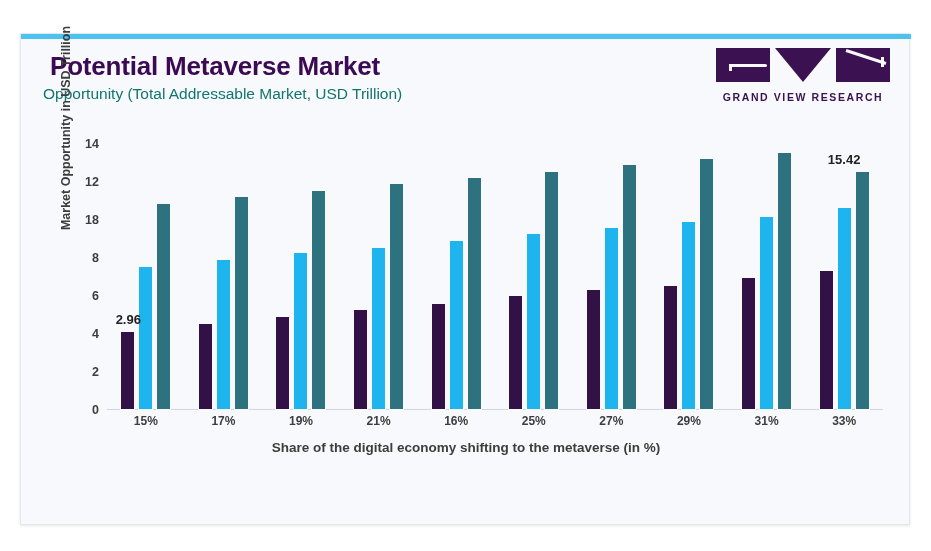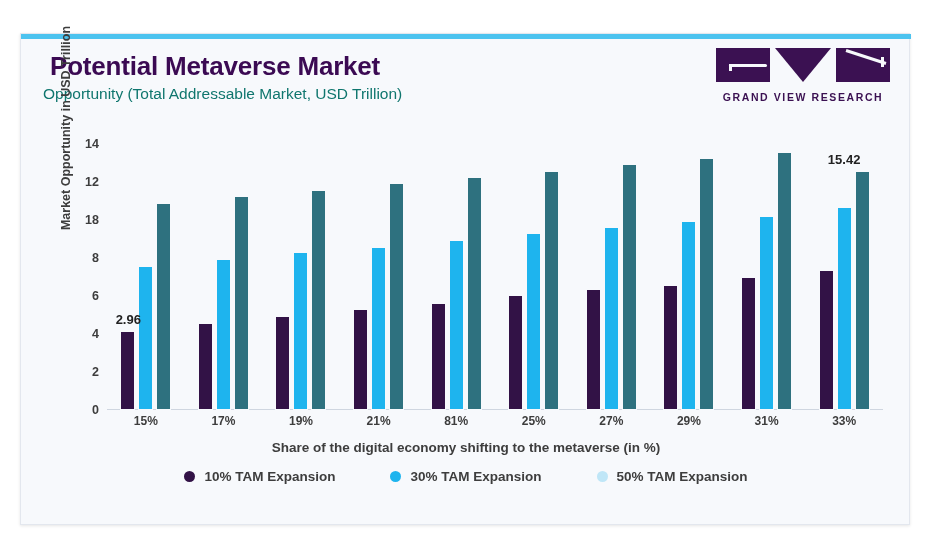--- a/index.html
+++ b/index.html
@@ -337,38 +337,24 @@
             <div class="bar-label" style="bottom: 242.74px; left: 50%;">15.42</div>
           </div>
         </div>
     </div>
 
     <div class="x-labels" id="xlabels">
         <div class="x-label">15%</div>
         <div class="x-label">17%</div>
         <div class="x-label">19%</div>
         <div class="x-label">21%</div>
-        <div class="x-label">81%</div>
+        <div class="x-label">16%</div>
         <div class="x-label">25%</div>
         <div class="x-label">27%</div>
         <div class="x-label">29%</div>
         <div class="x-label">31%</div>
         <div class="x-label">33%</div>
       </div>
 
     <div class="x-axis-title">Share of the digital economy shifting to the metaverse (in %)</div>
 
-    <div class="legend" id="legend">
-        <div class="legend-item">
-          <span class="legend-dot" style="background: rgb(50, 18, 70);"></span>
-          <span class="legend-label">10% TAM Expansion</span>
-        </div>
-        <div class="legend-item">
-          <span class="legend-dot" style="background: rgb(30, 180, 238);"></span>
-          <span class="legend-label">30% TAM Expansion</span>
-        </div>
-        <div class="legend-item">
-          <span class="legend-dot" style="background: rgb(191, 230, 247);"></span>
-          <span class="legend-label">50% TAM Expansion</span>
-        </div>
-      </div>
   </div>
 </div>
 
 </body></html>

